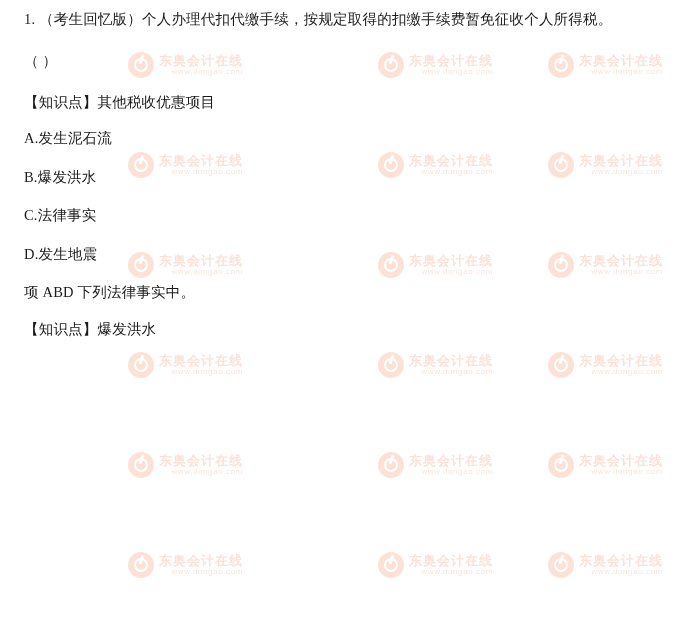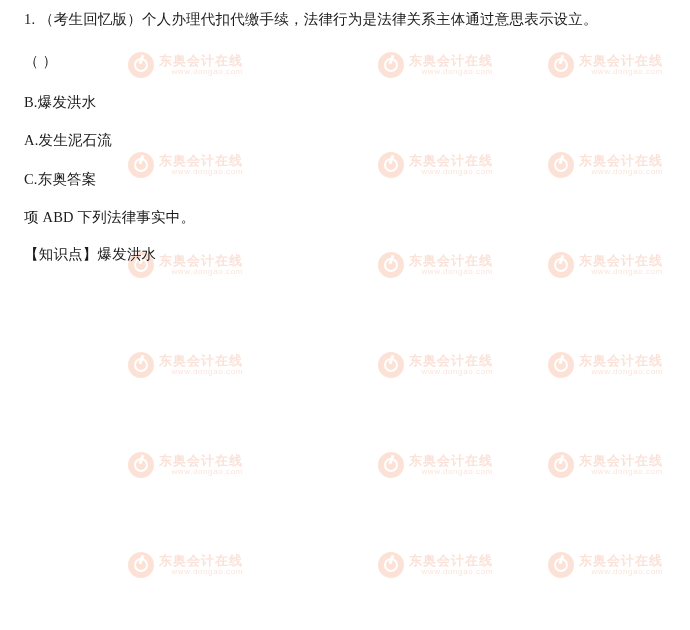--- a/index.html
+++ b/index.html
@@ -234,32 +234,36 @@
         <span class="wm-cn">东奥会计在线</span>
         <span class="wm-en">www.dongao.com</span>
       </span>
     </div>
   </div>
 
 <div id="content">
 
   <p class="line q-line">
     <span>1.</span>
-    <span>（考生回忆版）个人办理代扣代缴手续，法律行为是法律关系主体通过意思表示设立。</span>
+    <span>（考生回忆版）个人办理代扣代缴手续，按规定取得的扣缴手续费暂免征收个人所得税。</span>
   </p>
 
   <p class="line blank-line">（    ）</p>
 
 
 
-
-
+  <p class="line">
+    <span class="label">【知识点】</span><span>其他税收优惠项目</span>
+  </p>
+
+
+  <p class="line tight">A.发生泥石流</p>
   <p class="line tight">B.爆发洪水</p>
-  <p class="line tight">A.发生泥石流</p>
-  <p class="line tight">C.东奥答案</p>
+  <p class="line tight">C.法律事实</p>
+  <p class="line tight">D.发生地震</p>
 
 
 
   <p class="line">项 ABD 下列法律事实中。</p>
 
   <p class="line">
     <span class="label">【知识点】</span><span>爆发洪水</span>
   </p>
 
 </div>

